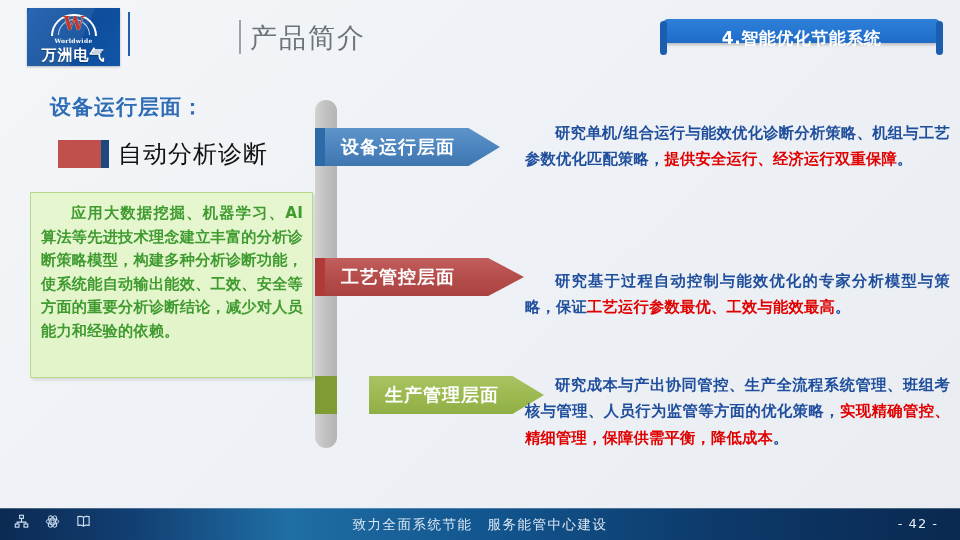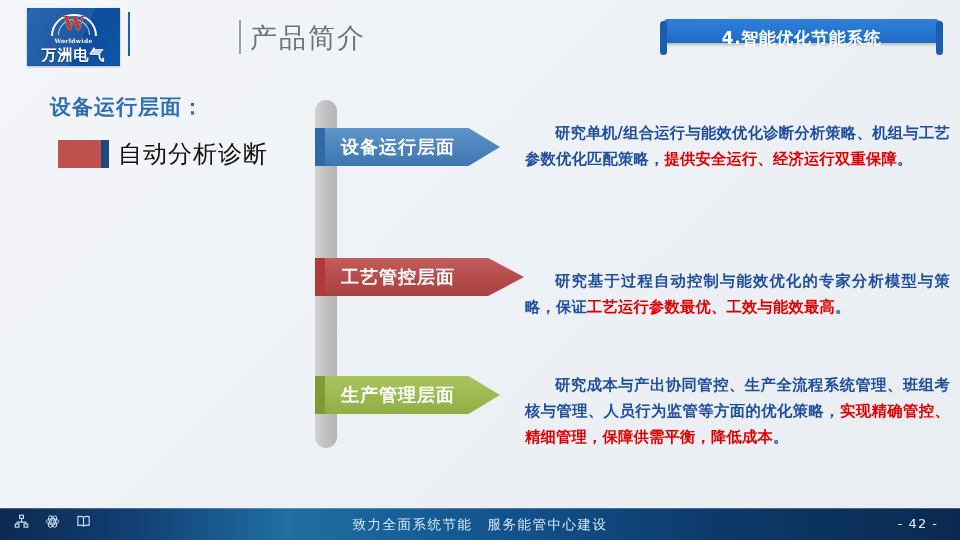--- a/index.html
+++ b/index.html
@@ -155,30 +155,30 @@
   .arrow{
     position:absolute; left:325px; width:175px; height:38px;
     clip-path: polygon(0 0, 82% 0, 100% 50%, 82% 100%, 0 100%);
   }
   .arrow .lbl{
     position:absolute; left:16px; top:7px;
     font-size:18px; font-weight:bold; color:#ffffff; letter-spacing:1px;
   }
   .arrow.a1{ top:128px; background:linear-gradient(180deg,#5e94c9 0%,#4a83bd 55%,#4076b0 100%); }
   .arrow.a2{ top:258px; background:linear-gradient(180deg,#c25e5c 0%,#b34b49 55%,#a94341 100%);padding-left:24px; }
-  .arrow.a3{ top:376px; background:linear-gradient(180deg,#a9c362 0%,#9bb94f 55%,#8fae45 100%); }
+  .arrow.a3{ top:376px; background:linear-gradient(180deg,#a9c362 0%,#9bb94f 55%,#8fae45 100%);margin-left:44px; }
 
   
   .rblock{
     position:absolute; left:525px; width:425px;
     font-size:15.3px; line-height:26px; font-weight:bold;
     color:#1f4e9c; text-indent:30px; text-align:justify;
     letter-spacing:.2px;
   }
-  .rblock .em{ color:#e00000; }
+  .rblock .em{ color:#e00000;font-family:Liberation Mono, monospace; }
   .rblock.b1{ top:120px; }
   .rblock.b2{ top:268px; }
   .rblock.b3{ top:372px; }
 
   
   .footer{
     position:absolute; left:0; bottom:0; width:960px; height:32px;
     background:linear-gradient(90deg,#0b2a52 0%,#123f73 14%,#1f6ea4 30%,#12548d 52%,#0d3a6b 74%,#0a2950 100%);
   }
   .footer:before{
@@ -223,20 +223,23 @@
     <div class="topic-banner">
       <div class="topic-text">4.智能优化节能系统</div>
     </div>
   </div>
 
   <div class="adv-title">设备运行层面：</div>
   <div class="bullet-sq"></div>
   <div class="bullet-bar"></div>
   <div class="feature-name">自动分析诊断</div>
 
+  <div class="green-box">
+    <div class="green-text">应用大数据挖掘、机器学习、AI算法等先进技术理念建立丰富的分析诊断策略模型，构建多种分析诊断功能，使系统能自动输出能效、工效、安全等方面的重要分析诊断结论，减少对人员能力和经验的依赖。</div>
+  </div>
 
   <div class="vbar"></div>
   <div class="vseg s1"></div>
   <div class="vseg s2"></div>
   <div class="vseg s3"></div>
 
   <div class="arrow a1">
     <div class="lbl">设备运行层面</div>
   </div>
   <div class="arrow a2">

